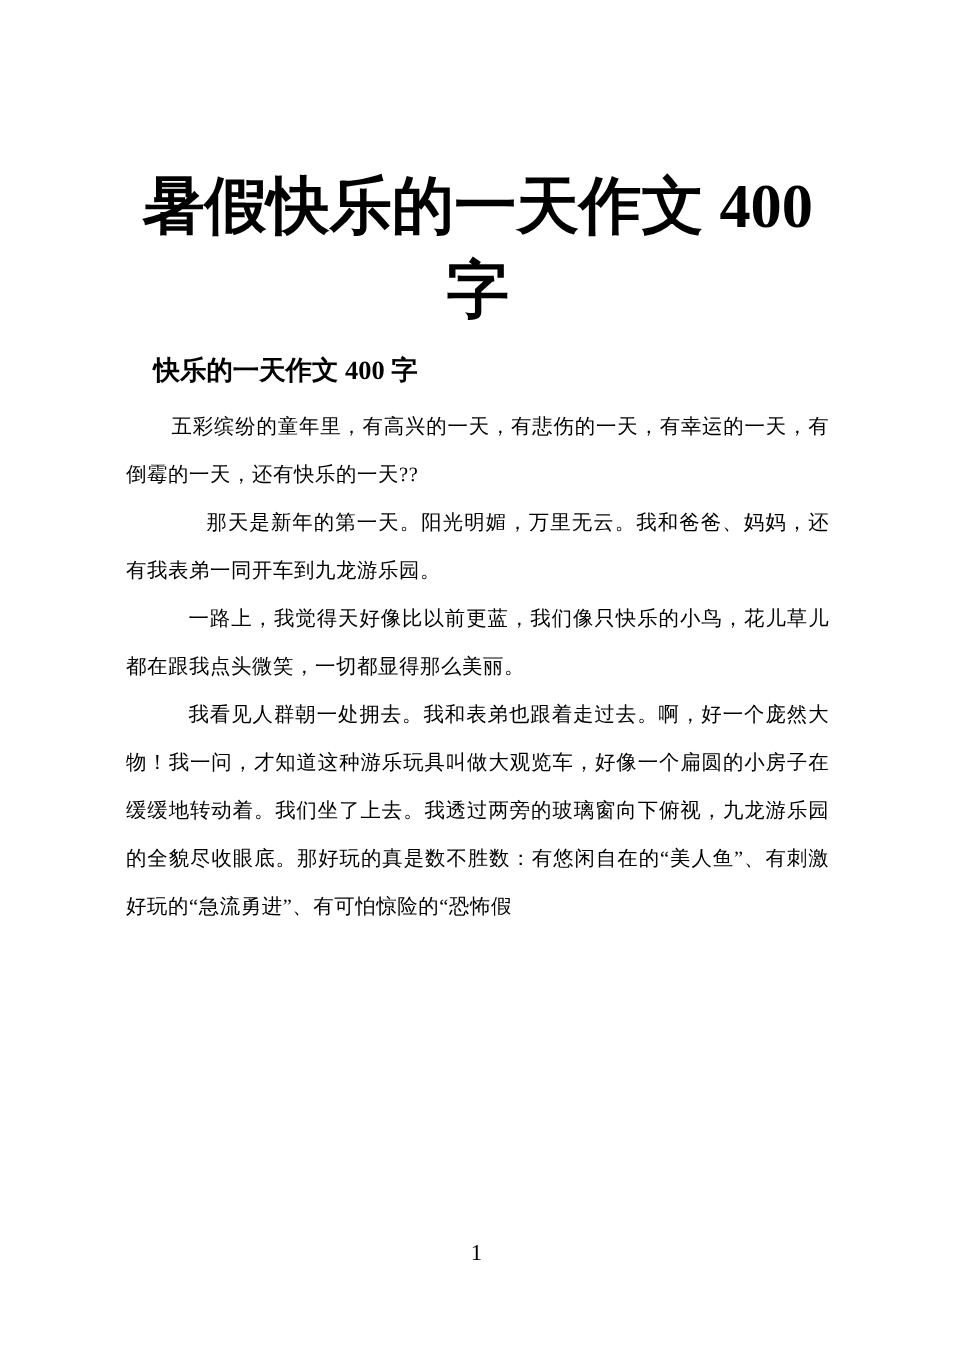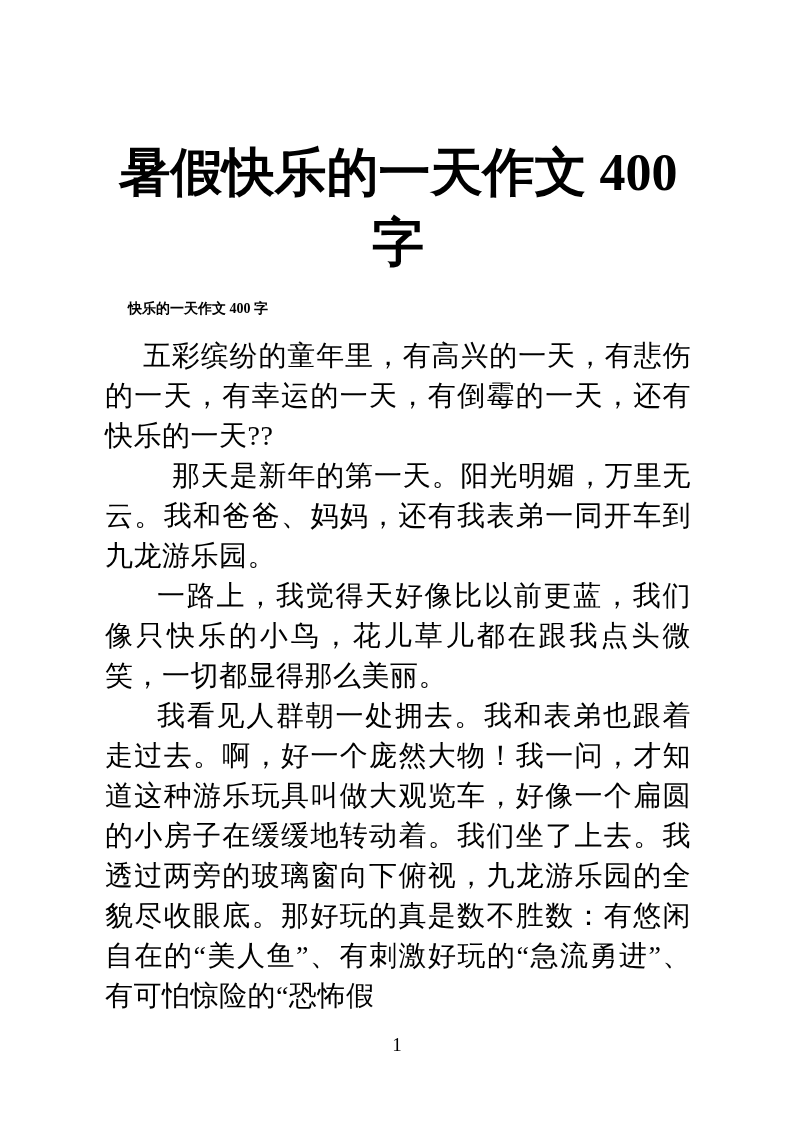--- a/index.html
+++ b/index.html
@@ -26,28 +26,28 @@
     font-size: 52px;
     line-height: 70px;
     font-weight: bold;
     text-align: center;
     margin: 0 0 16px 0;
   }
   .doc-title .title-line {
     white-space: nowrap;
   }
   .subtitle {
-    font-size: 14px;
+    font-size: 22px;
     line-height: 30px;
     font-weight: bold;
     text-indent: 23px;
     margin: 0 0 12px 0;
   }
   .body-text p {
-    font-size: 28px;
+    font-size: 17px;
     line-height: 40px;
     margin: 0;
     text-align: justify;
     text-align-last: left;
     letter-spacing: 0.5px;
   }
   .indent-sm  { text-indent: 38px; }
   .indent-lg  { text-indent: 67px; }
   .indent-md  { text-indent: 52px; }
   .page-number {

